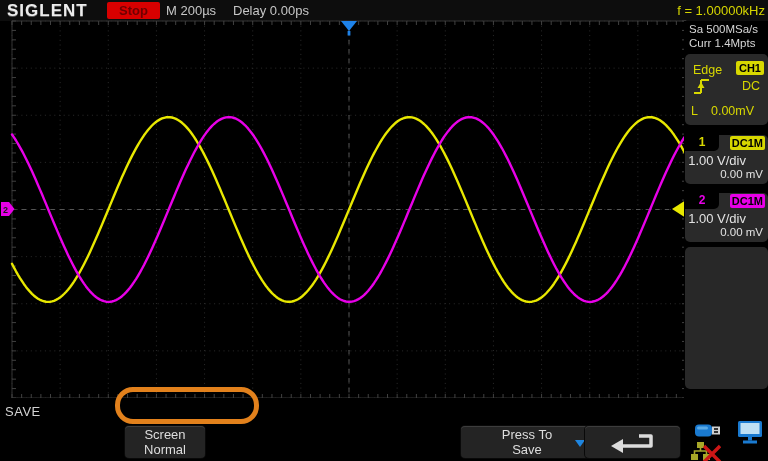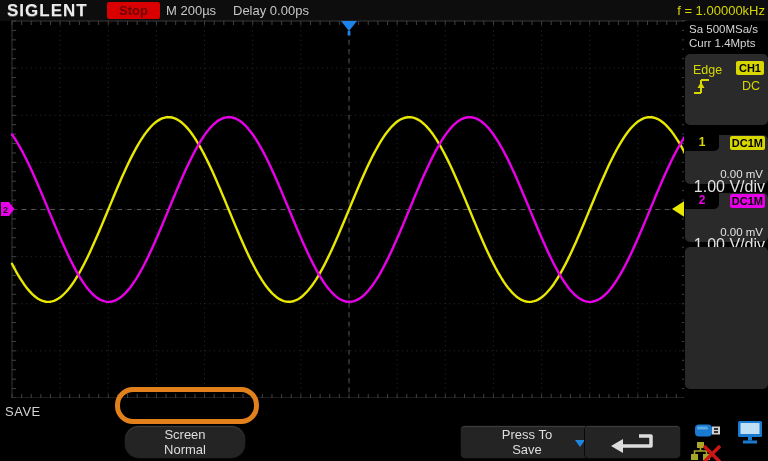--- a/index.html
+++ b/index.html
@@ -38,39 +38,39 @@
   .ch1-panel { top:114px; }
   .ch2-panel { top:172px; }
   .ch-tab { position:absolute; left:0; top:0; width:34px; height:16px; background:#000;
             border-radius:0 0 5px 0; text-align:center; font-size:12px; font-weight:bold; line-height:15px; }
   .ch1-panel .ch-tab { color:#d8d800; }
   .ch2-panel .ch-tab { color:#e800e8; }
   .ch-badge { position:absolute; right:3px; top:1px; color:#000; font-size:11px; font-weight:bold;
               padding:0 2px; border-radius:2px; line-height:14px; }
   .ch1-panel .ch-badge { background:#d8d800; }
   .ch2-panel .ch-badge { background:#e800e8; }
-  .ch-scale { position:absolute; right:3px; top:18px; color:#e2e2e2; font-size:16px;margin-top:25px; }
+  .ch-scale { position:absolute; right:22px; top:18px; color:#e2e2e2; font-size:13px; }
   .ch-offset { position:absolute; right:5px; top:33px; color:#e2e2e2; font-size:11.5px; }
   .empty-panel { top:226px; height:142px; background:#282828; }
   .sb-icon { position:absolute; }
   .icon-usb { left:11px; top:401px; }
   .icon-monitor { left:54px; top:400px; }
   .icon-lan { left:7px; top:420px; }
 
   
   .bottombar { position:absolute; left:0; top:398px; width:684px; height:63px; background:#000; }
   .save-title { position:absolute; left:5px; top:6px; color:#d2d2d2; font-size:13px; letter-spacing:0.5px; }
   .phase { position:absolute; left:120px; top:8px; width:136px; text-align:center; color:#b6b614; font-size:13px; z-index:6; }
   .oval { position:absolute; left:115px; top:-11px; width:144px; height:37px; border:5px solid #e2811c;
           border-radius:18px; z-index:5; }
   .btn { position:absolute; top:28px; height:32px; background:#242424; border-radius:4px;
          box-shadow:inset 0 1px 0 #3d3d3d, 0 0 0 1px #090909; color:#dedede; font-size:13px; line-height:15px;
          display:flex; flex-direction:column; align-items:center; justify-content:center; }
   .btn-type { left:11px; width:103px; }
-  .btn-screen { left:125px; width:120px;border-radius:14px; }
+  .btn-screen { left:125px; width:80px; }
   .btn-save { left:461px; width:132px; }
   .btn-return { left:585px; width:95px; }
   .tri-up { position:absolute; right:8px; top:13px; width:0; height:0;
             border-left:5px solid transparent; border-right:5px solid transparent; border-bottom:7px solid #1f86e0; }
   .tri-down { position:absolute; right:8px; top:14px; width:0; height:0;
               border-left:5px solid transparent; border-right:5px solid transparent; border-top:7px solid #1f86e0; }
 </style>
 </head>
 <body>
 
@@ -363,20 +363,24 @@
         <span>Edge</span>
         <span class="badge">CH1</span>
       </div>
       <div class="trig-row2">
         <svg width="20" height="18" viewBox="0 0 20 18">
           <path d="M1 15 H8 M8 15 V2 M8 2 H16" stroke="#d8d800" stroke-width="2" fill="none"></path>
           <polygon points="4.5,10 11.5,10 8,4" fill="#d8d800"></polygon>
         </svg>
         <span class="trig-dc">DC</span>
       </div>
+      <div class="trig-row3">
+        <span>L</span>
+        <span class="lv">0.00mV</span>
+      </div>
     </div>
 
     <div class="panel ch-panel ch1-panel">
       <div class="ch-tab">1</div>
       <div class="ch-badge">DC1M</div>
       <div class="ch-scale">1.00 V/div</div>
       <div class="ch-offset">0.00 mV</div>
     </div>
 
     <div class="panel ch-panel ch2-panel">

